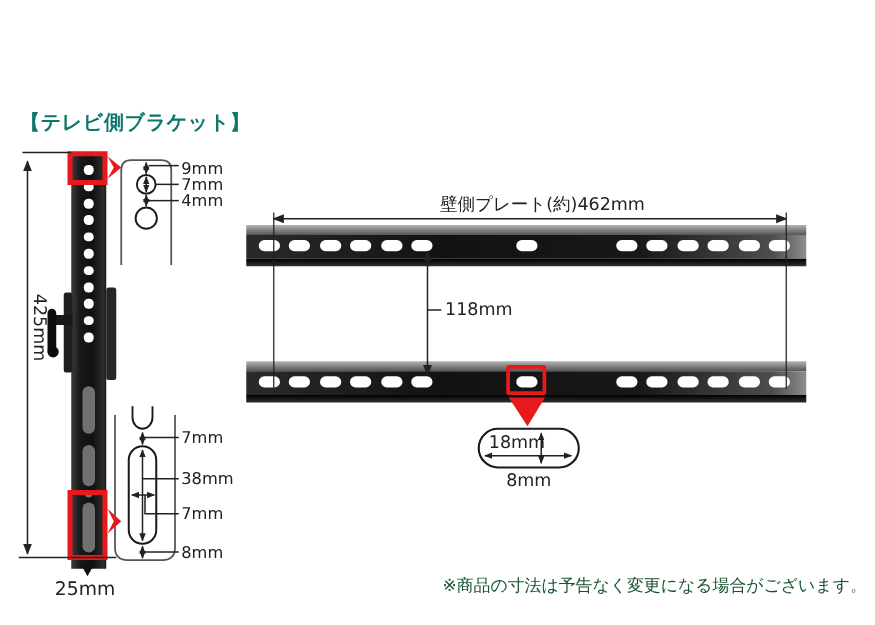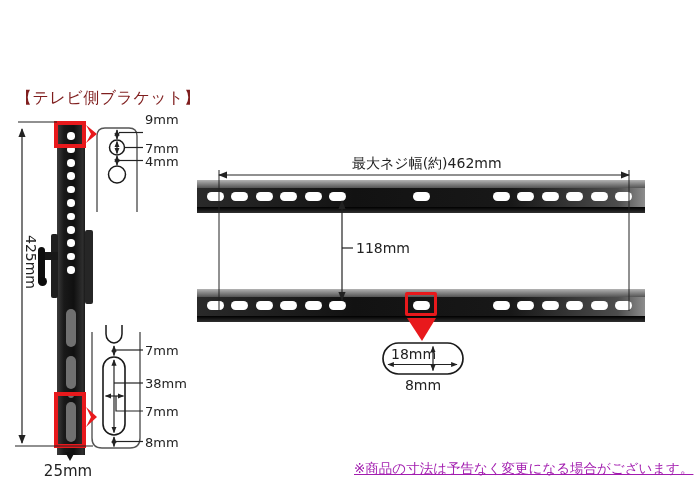--- a/index.html
+++ b/index.html
@@ -1,22 +1,22 @@
 <!DOCTYPE html>
 <html><head>
 <meta charset="utf-8">
 <style>
   html,body{margin:0;padding:0;background:#fff;}
   .stage{position:relative;width:700px;height:500px;background:#ffffff;overflow:hidden;
          font-family:"DejaVu Sans","Liberation Sans",sans-serif;color:#1c1c1c;}
   .abs{position:absolute;}
-  .title{font-size:16px;font-weight:400;letter-spacing:.5px;color:#7f1d1d;white-space:nowrap;}
+  .title{font-size:16px;font-weight:700;letter-spacing:.5px;color:#0f766e;white-space:nowrap;}
   .dim{font-size:13px;color:#222;white-space:nowrap;}
   .dim-md{font-size:14px;color:#222;white-space:nowrap;}
-  .note{font-size:13.5px;color:#a21caf;white-space:nowrap;text-decoration:underline;}
+  .note{font-size:13.5px;color:#14532d;white-space:nowrap;}
 
   
   .bracket-bar{left:57px;top:124px;width:28px;height:331px;
     background:linear-gradient(90deg,#3c3c3c,#191919 25%,#101010 60%,#2e2e2e 92%,#1a1a1a);}
   .hole{position:absolute;width:7.5px;height:7.5px;border-radius:50%;background:#fff;left:10.3px;}
   .bslot{position:absolute;width:10px;border-radius:5px;background:#707070;left:9px;}
   .mid-plate-l{left:51px;top:234px;width:7px;height:64px;background:#1f1f1f;border-radius:2px;}
   .mid-plate-r{left:85px;top:230px;width:8px;height:74px;background:#262626;border-radius:2px;}
   .knob-handle{left:38px;top:247px;width:7px;height:37px;border-radius:3.5px;background:#0e0e0e;}
   .knob-stem{left:44px;top:252px;width:14px;height:8px;background:#181818;}
@@ -159,28 +159,28 @@
 
       <path d="M65,452 L75,452 L70,461 Z" fill="#111" stroke="none"></path>
       <path d="M86,125 L97,134 L86,143 L91,134 Z" fill="#e8191c" stroke="none"></path>
       <path d="M86,407 L97,417 L86,427 L91,417 Z" fill="#e8191c" stroke="none"></path>
     </g>
   </svg>
 
   <div class="abs dim-md rot90" style="left:1px;top:254px;width:60px;text-align:center;">425mm</div>
   <div class="abs dim-md" style="left:42px;top:462px;width:52px;text-align:center;font-size:15px;">25mm</div>
 
-  <div class="abs dim" style="left:145px;top:112px;">9mm</div>
+  <div class="abs dim" style="left:145px;top:128px;">9mm</div>
   <div class="abs dim" style="left:145px;top:141px;">7mm</div>
   <div class="abs dim" style="left:145px;top:154px;">4mm</div>
 
   <div class="abs dim" style="left:145px;top:343px;">7mm</div>
   <div class="abs dim" style="left:145px;top:376px;">38mm</div>
   <div class="abs dim" style="left:145px;top:404px;">7mm</div>
   <div class="abs dim" style="left:145px;top:435px;">8mm</div>
 
-  <div class="abs dim-md" style="left:352px;top:155px;">最大ネジ幅(約)462mm</div>
+  <div class="abs dim-md" style="left:352px;top:155px;">壁側プレート(約)462mm</div>
   <div class="abs dim-md" style="left:356px;top:240px;">118mm</div>
   <div class="abs dim-md" style="left:391px;top:346px;">18mm</div>
   <div class="abs dim-md" style="left:398px;top:377px;width:50px;text-align:center;">8mm</div>
 
   <div class="abs note" style="left:354px;top:460px;">※商品の寸法は予告なく変更になる場合がございます。</div>
 </div>
 
 </body></html>

